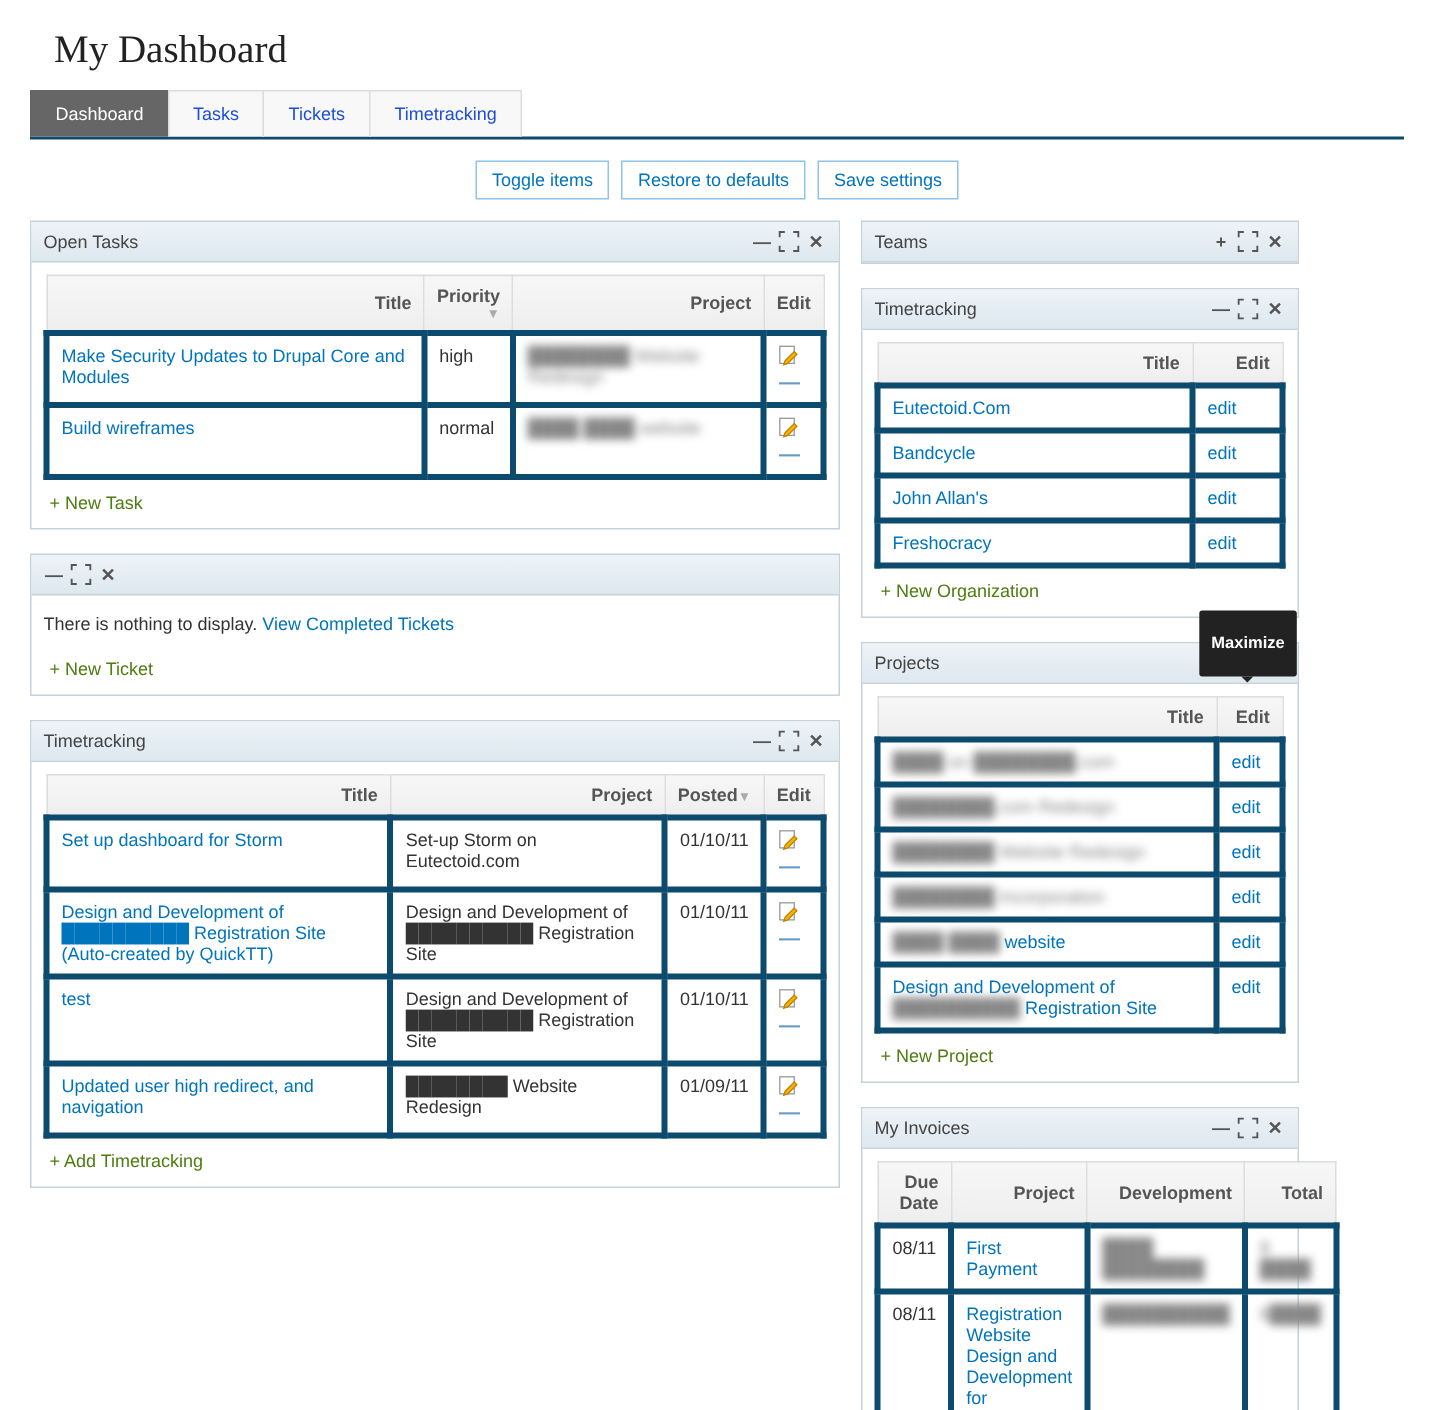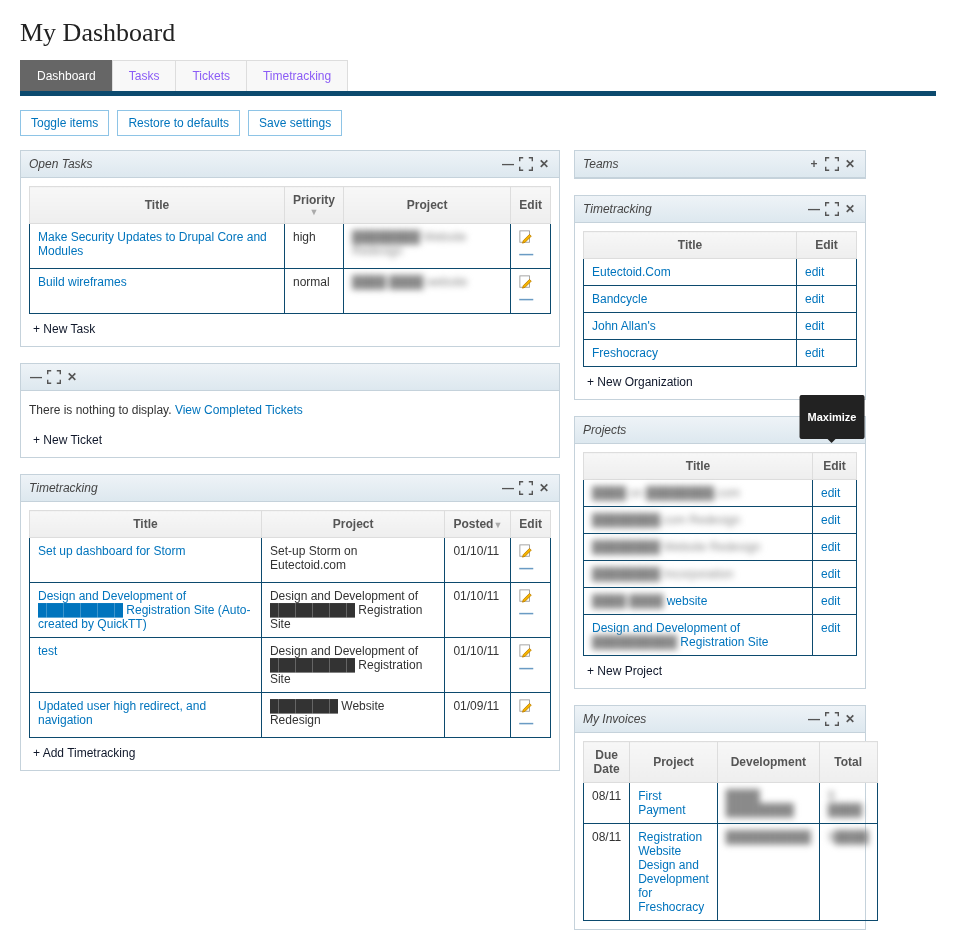--- a/index.html
+++ b/index.html
@@ -1,38 +1,38 @@
 <!DOCTYPE html>
 <html><head>
 <meta charset="utf-8">
 <style>
 * { box-sizing: border-box; margin: 0; padding: 0; }
 body { font-family: "Lucida Grande", "Lucida Sans Unicode", Verdana, sans-serif; font-size: 12px; color: #333; background: #fff; padding: 0 20px 20px 20px; width: 956px; }
-h1 { font-family: Georgia, "Times New Roman", serif; font-weight: normal; font-size: 26px; color: #222; padding: 18px 0 12px 0; }
-.tabs { border-bottom: 5px solid #0c4a6e; display: flex; }
-.tab { padding: 8px 16px; color: #8b5cf6; cursor: pointer; border: 1px solid transparent; border-bottom: none; font-size: 12px; }
+h1 { font-family: Georgia, "Times New Roman", serif; font-weight: normal; font-size: 26px; color: #222; padding: 18px 0 12px 0; margin-left: 16px; }
+.tabs { border-bottom: 2px solid #0c4a6e; display: flex; }
+.tab { padding: 8px 16px; color: #1d4ed8; cursor: pointer; border: 1px solid transparent; border-bottom: none; font-size: 12px; }
 .tab.active { background: #666; color: #fff; border-color: #666; }
 .tab:not(.active) { background: #f8f8f8; border-color: #ddd; margin-left: -1px; }
-.action-row { padding: 14px 0 14px 0; display: flex; gap: 8px; }
+.action-row { padding: 14px 0 14px 0; display: flex; gap: 8px; justify-content: center; }
 .action-btn { border: 1px solid #8ec4e6; background: #fff; color: #0074bd; padding: 5px 10px; cursor: pointer; font-size: 12px; }
 .columns { display: flex; gap: 14px; }
 .col-left { width: 540px; }
 .col-right { width: 292px; }
 .widget { border: 1px solid #c5d2db; margin-bottom: 16px; background: #fff; }
 .widget-header { background: linear-gradient(#eef3f7, #dde8ef); border-bottom: 1px solid #c5d2db; padding: 6px 8px; display: flex; align-items: center; color: #444; font-size: 12px; }
-.widget-header .title { flex: 1; font-style: italic; }
+.widget-header .title { flex: 1; }
 .widget-icons { display: flex; gap: 4px; align-items: center; }
 .wicon { width: 14px; height: 14px; cursor: pointer; display: inline-flex; align-items: center; justify-content: center; color: #555; font-weight: bold; }
 .widget-body { padding: 8px; }
 table.data { width: 100%; border-collapse: collapse; border: 1px solid #ddd; }
-table.data th { background: linear-gradient(#f7f7f7, #eee); border: 1px solid #ddd; padding: 6px 8px; text-align: center; color: #555; font-weight: bold; font-size: 12px; }
-table.data td { border: 1px solid #0c4a6e; padding: 6px 8px; vertical-align: top; font-size: 12px; }
+table.data th { background: linear-gradient(#f7f7f7, #eee); border: 1px solid #ddd; padding: 6px 8px; text-align: right; color: #555; font-weight: bold; font-size: 12px; }
+table.data td { border: 4px solid #0c4a6e; padding: 6px 8px; vertical-align: top; font-size: 12px; }
 a, .link { color: #0074bd; text-decoration: none; cursor: pointer; }
 .sort-ind { color: #aaa; font-size: 9px; display: block; }
-.add-link { color: #0f172a; padding: 8px 4px 2px 4px; display: inline-block; cursor: pointer; }
+.add-link { color: #4d7c0f; padding: 8px 4px 2px 4px; display: inline-block; cursor: pointer; }
 .edit-icon { width: 14px; height: 14px; display: inline-block; cursor: pointer; }
 .edit-icon svg { width: 14px; height: 14px; }
 .dash { color: #6a9bc4; font-weight: bold; cursor: pointer; display: inline-block; margin-top: 2px; font-size: 14px; line-height: 10px; }
 .blur { filter: blur(3px); color: #888; }
 .nothing { color: #333; }
 .tooltip-wrap { position: relative; }
 .tooltip { position: absolute; top: -28px; left: 50%; transform: translateX(-50%); background: #222; color: #fff; padding: 16px 8px; font-size: 11px; white-space: nowrap; border-radius: 2px; }
 .tooltip::after { content: ""; position: absolute; top: 100%; left: 50%; margin-left: -4px; border: 4px solid transparent; border-top-color: #222; }
 .plus-icon { font-weight: bold; }
 </style>

